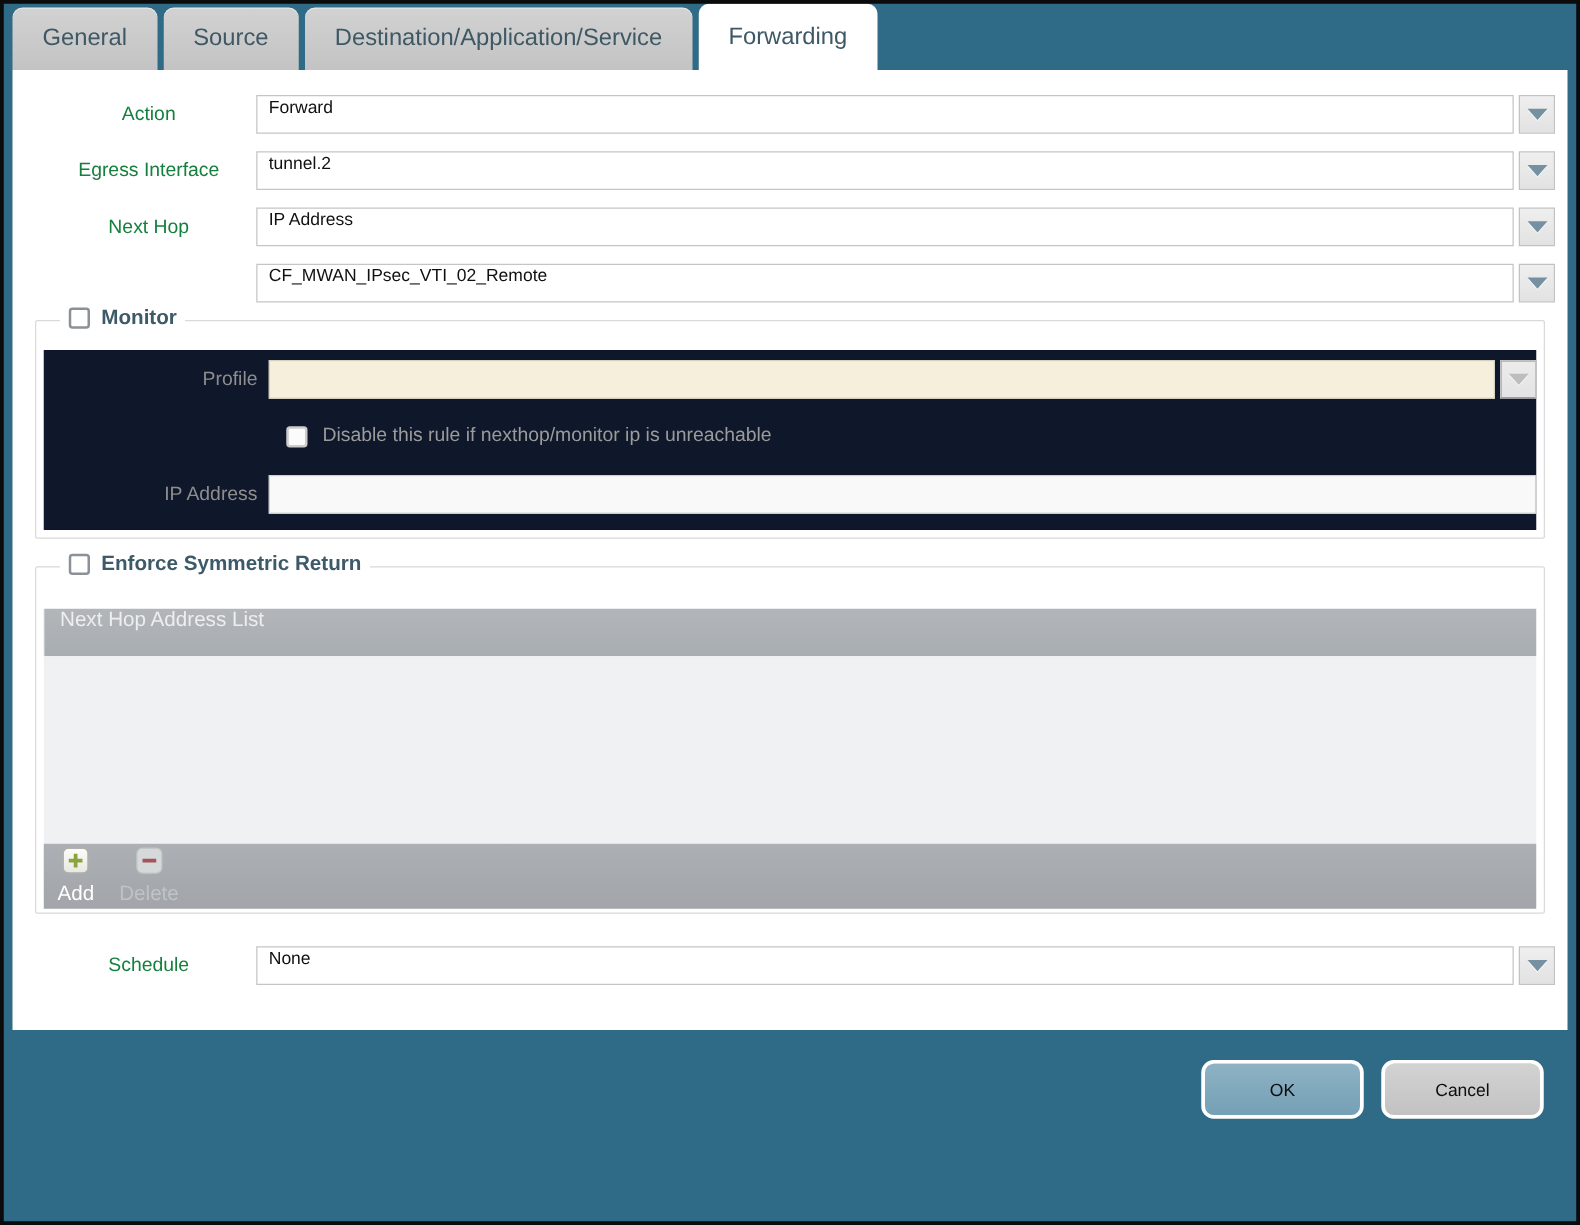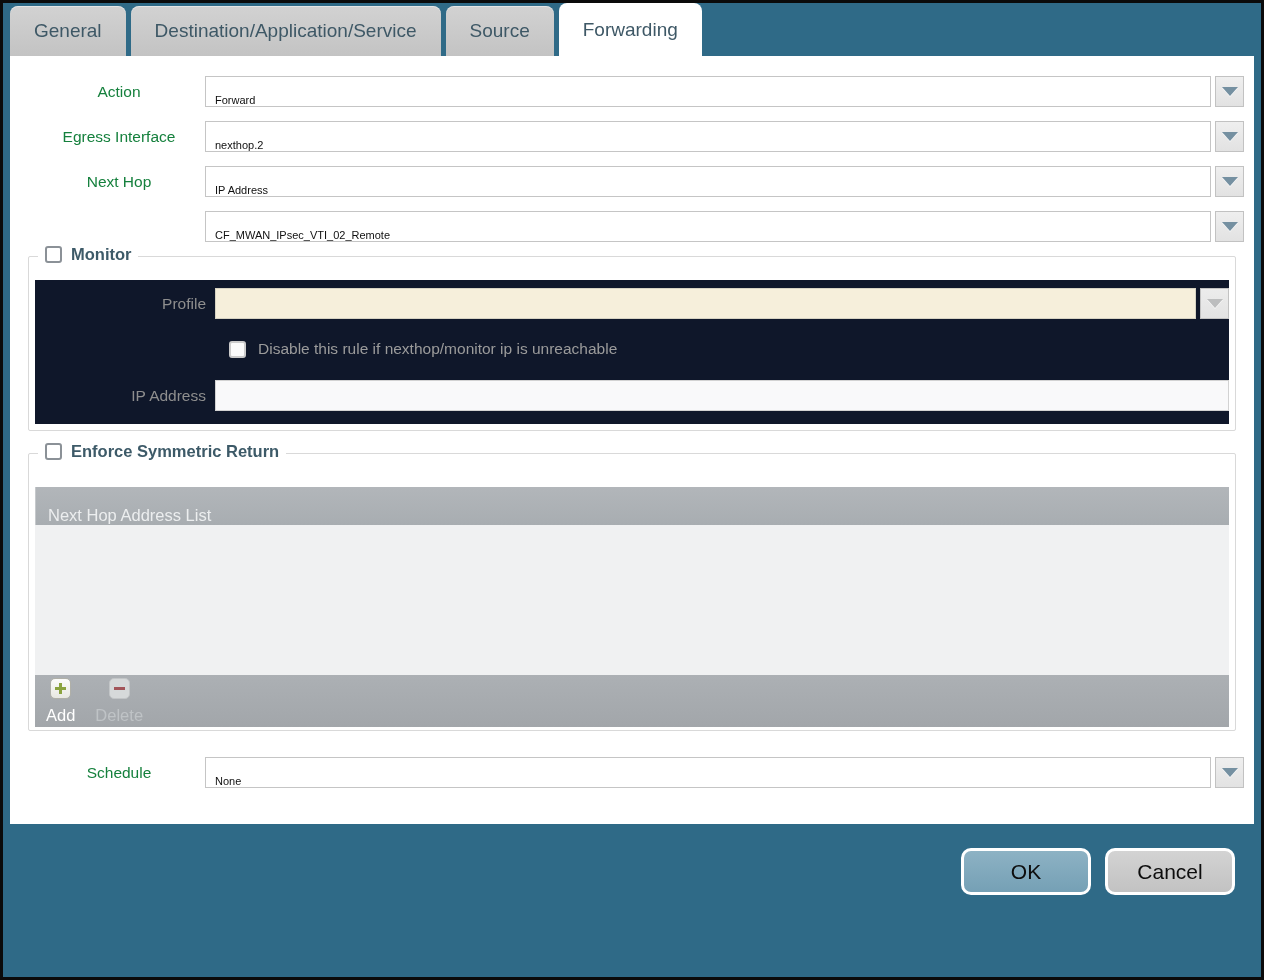--- a/index.html
+++ b/index.html
@@ -73,23 +73,23 @@
   .form-label {
     width: 195px; flex: none;
     text-align: center; padding-right: 9px;
     font-size: 15.5px; color: #15803d; padding-left: 32px;
   }
   .combo { flex: 1; display: flex; align-items: stretch; margin-right: 10px; height: 31px; }
   .combo-box {
     flex: 1;
     border: 1px solid #c5c5c5;
     background: #ffffff;
-    display: flex; align-items: flex-end;
+    display: flex; align-items: flex-start;
     padding-left: 9px;
-    font-size: 11px; color: #101010;
+    font-size: 14px; color: #101010;
   }
   .combo-btn {
     width: 29px; flex: none; margin-left: 4px;
     border: 1px solid #c2c2c2;
     background: linear-gradient(#efefef, #e2e2e2);
     display: flex; align-items: center; justify-content: center;
     cursor: pointer;
   }
   .arrow-down {
     width: 0; height: 0;
@@ -101,21 +101,21 @@
   .arrow-down.disabled { border-top-color: #bcbdbe; }
 
   
   .section {
     border: 1px solid #d9d9d9;
     border-radius: 2px;
     margin: 0 18px;
     position: relative;
   }
   .section-legend {
-    position: absolute; top: -12px; left: 9px;
+    position: absolute; top: -12px; left: 19px;
     background: #ffffff; padding: 0 7px;
     display: flex; align-items: center; gap: 9px;
   }
   .section-title {
     font-size: 16.5px; font-weight: bold; color: #3d5a68;
   }
   .checkbox {
     width: 17px; height: 17px; flex: none;
     background: #ffffff;
     border: 2px solid #8b9197;
@@ -152,21 +152,21 @@
     border: 1px solid #d2d2d2;
     background: #f9f9fa;
   }
   .row-gap { margin-top: 21px; }
 
   
   .section-enforce { margin-top: 22px; height: 278px; padding-top: 33px; }
   .nh-table { margin: 0 6px; }
   .nh-header {
     height: 38px; background: linear-gradient(#b2b6ba, #a8adb1);
-    display: flex; align-items: flex-end;
+    display: flex; align-items: flex-start;
     padding-left: 12px;
     border-left: 1px solid #c6c9cc;
     font-size: 16.5px; color: #eceeef;
   }
   .nh-body { height: 150px; background: #f0f1f2; }
   .nh-footer {
     height: 52px; background: linear-gradient(#acb0b4, #a2a6aa);
     display: flex; align-items: center;
     padding-left: 11px; gap: 20px;
   }
@@ -199,42 +199,42 @@
   
   .footer {
     height: 89px;
     display: flex; justify-content: flex-end;
     padding: 24px 26px 0 0; gap: 14px;
   }
   .btn {
     width: 130px; height: 47px;
     border: 3px solid #ffffff;
     border-radius: 10px;
-    font-size: 21px; color: #0d0d0d;
+    font-size: 14px; color: #0d0d0d;
     display: flex; align-items: center; justify-content: center;
     cursor: pointer;
   }
   .btn-ok { background: linear-gradient(#8db2c4, #75a0b5); }
   .btn-cancel { background: linear-gradient(#d3d3d3, #c2c2c2); }
 </style>
 </head>
 <body>
 
 <div class="window">
 
 
   <div class="tabs">
     <div class="tab">
       <span>General</span>
     </div>
     <div class="tab">
+      <span>Source</span>
+    </div>
+    <div class="tab">
       <span>Destination/Application/Service</span>
-    </div>
-    <div class="tab">
-      <span>Source</span>
     </div>
     <div class="tab active">
       <span>Forwarding</span>
     </div>
   </div>
 
   <div class="content">
 
     <div class="form-row">
       <div class="form-label">Action</div>
@@ -245,21 +245,21 @@
         <div class="combo-btn">
           <span class="arrow-down"></span>
         </div>
       </div>
     </div>
 
     <div class="form-row">
       <div class="form-label">Egress Interface</div>
       <div class="combo">
         <div class="combo-box">
-          <span>nexthop.2</span>
+          <span>tunnel.2</span>
         </div>
         <div class="combo-btn">
           <span class="arrow-down"></span>
         </div>
       </div>
     </div>
 
     <div class="form-row">
       <div class="form-label">Next Hop</div>
       <div class="combo">

